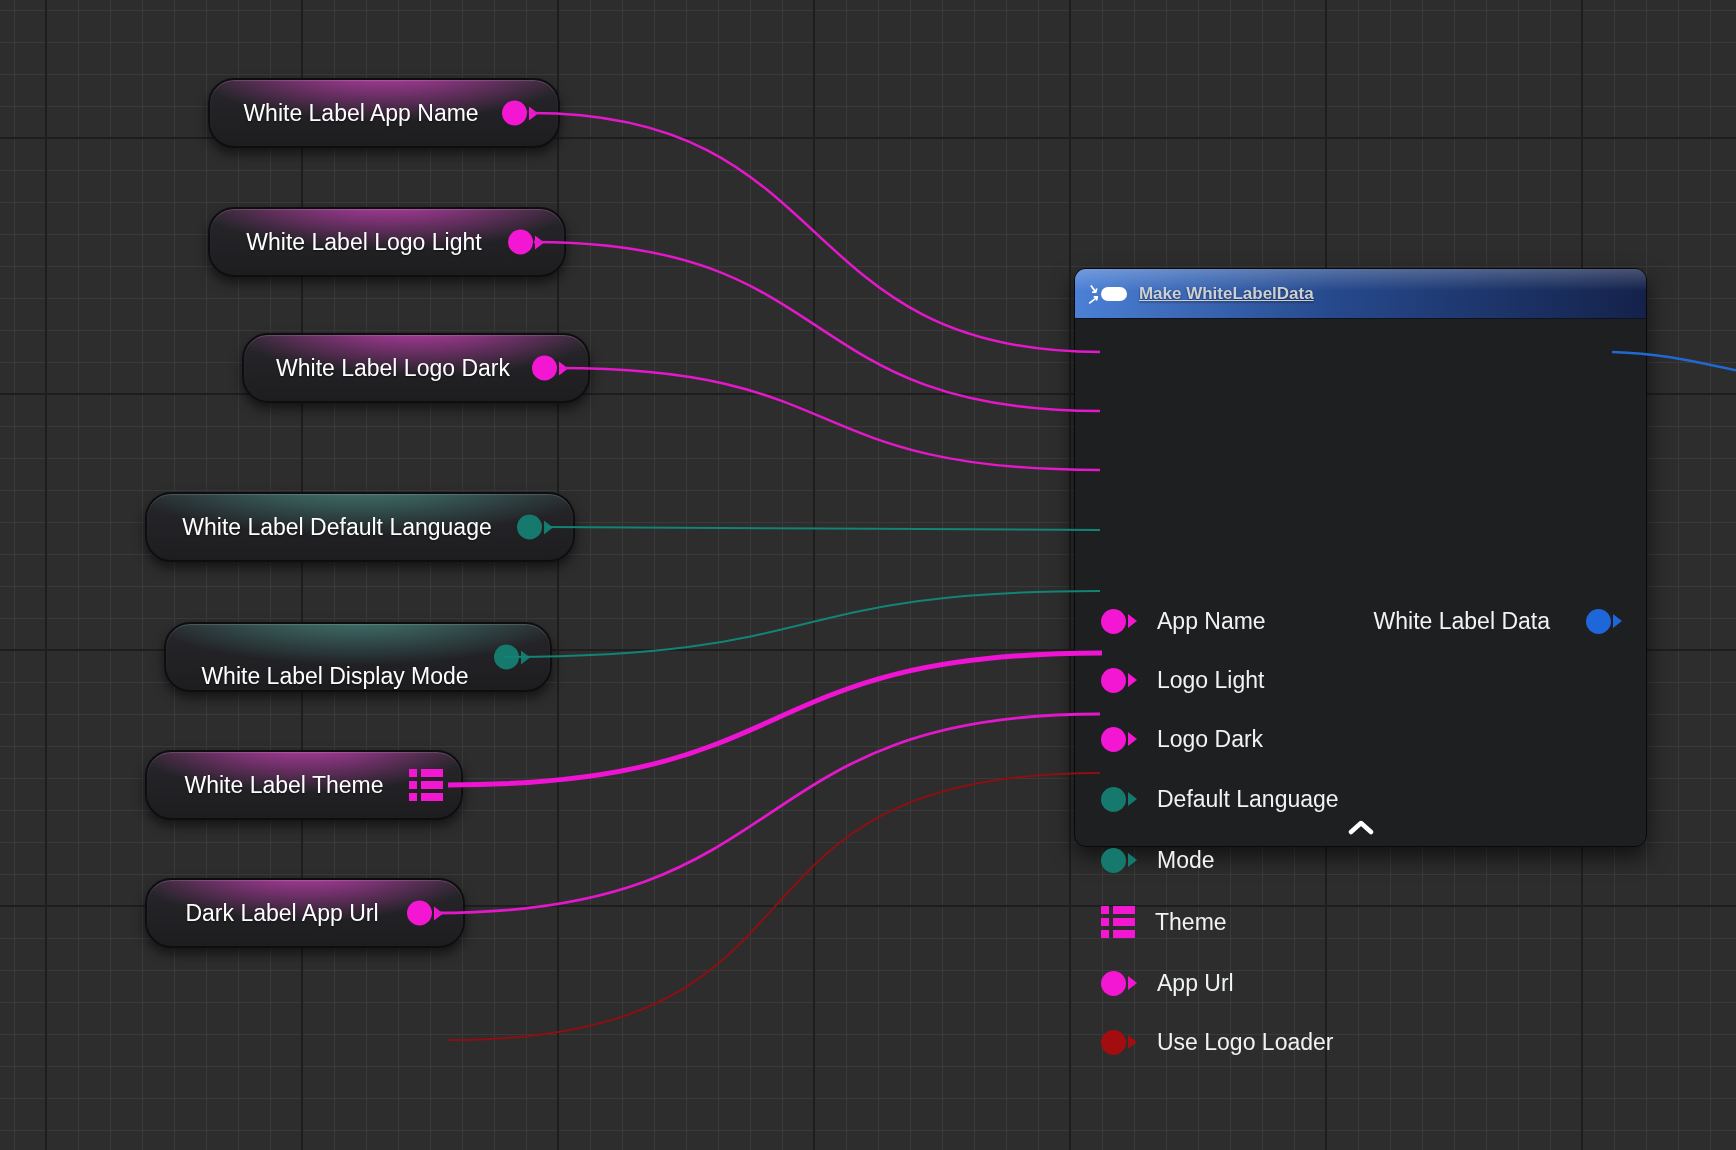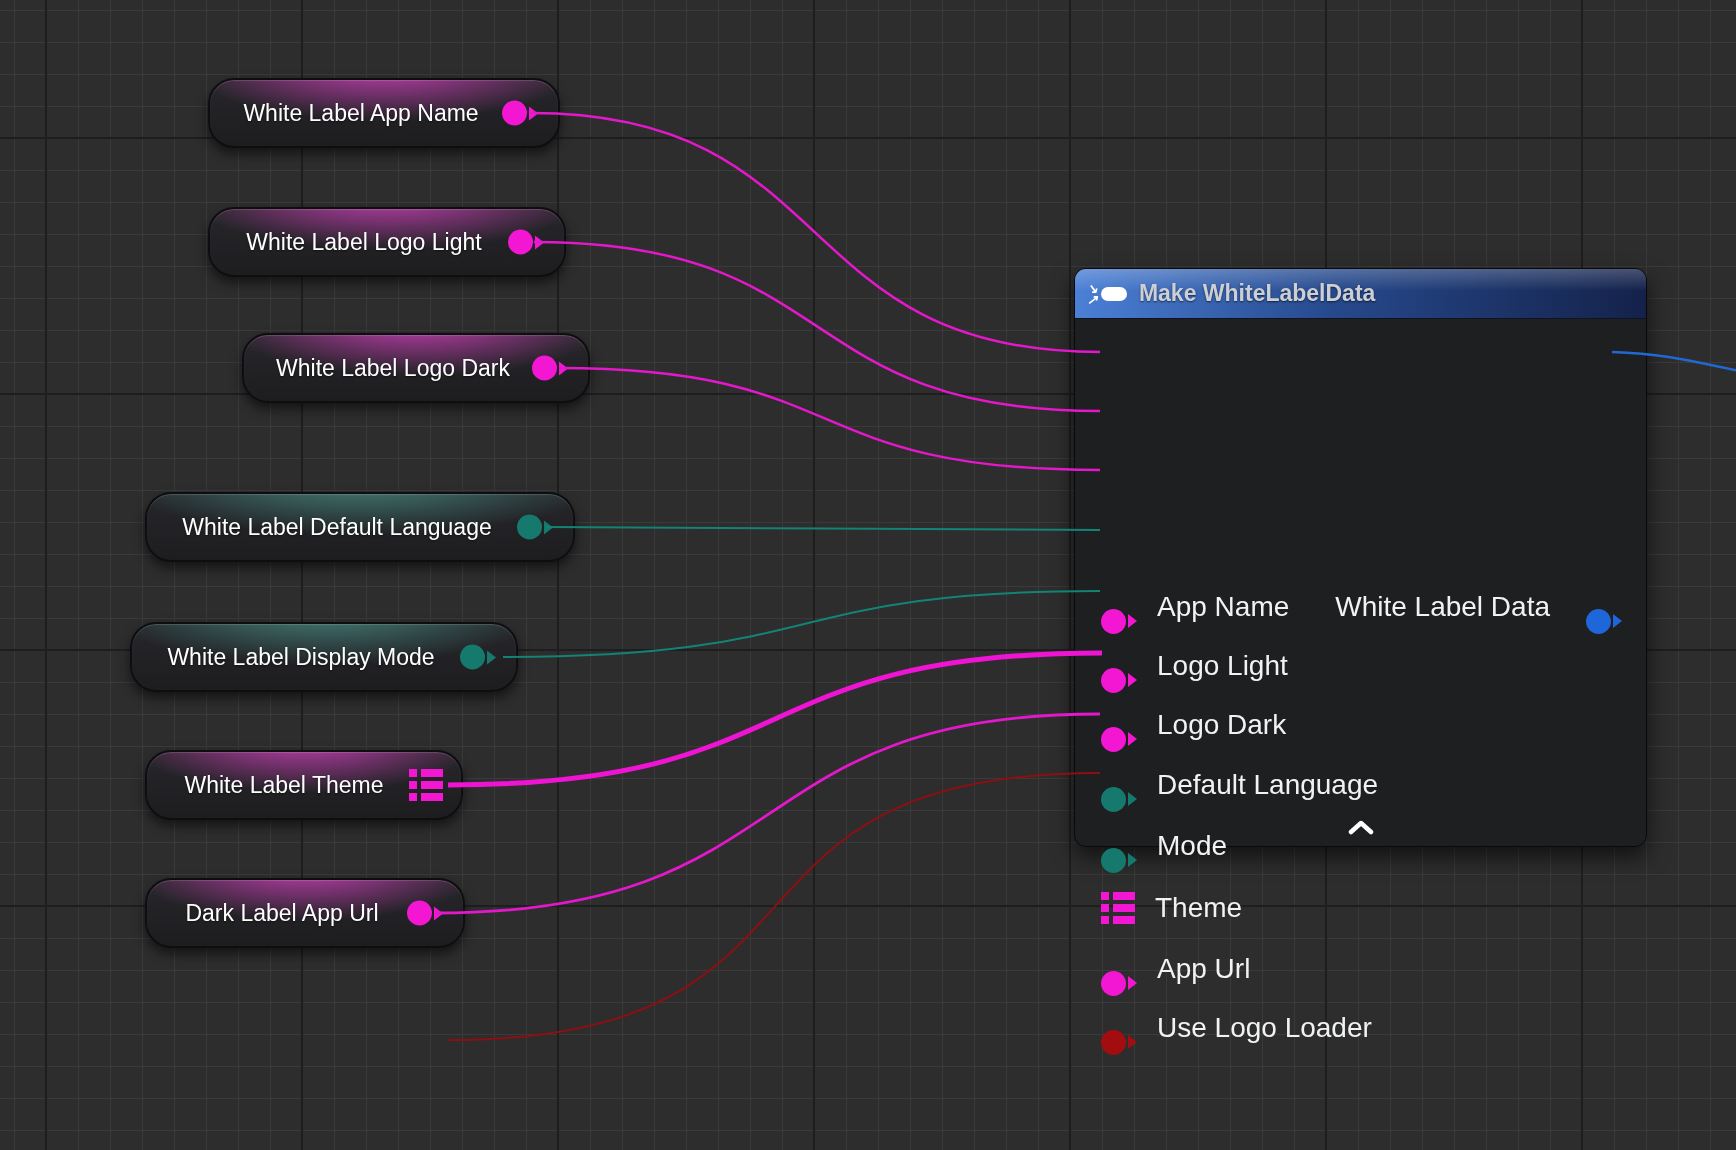--- a/index.html
+++ b/index.html
@@ -47,23 +47,23 @@
     position:absolute;left:0;top:0;right:0;height:50px;border-radius:11px 11px 0 0;
     display:flex;align-items:center;gap:12px;padding-left:12px;box-sizing:border-box;
     background:
       linear-gradient(to bottom,rgba(255,255,255,.22),rgba(255,255,255,0) 45%),
       linear-gradient(to right,var(--h1) 0%,var(--h2) 45%,var(--h3) 100%);
     border-bottom:1px solid #0d1322;
   }
   .mk-icon{display:flex;align-items:center;gap:3px;}
   .mk-arrows{display:flex;flex-direction:column;color:#fff;font-size:13px;line-height:11px;font-weight:700;}
   .mk-pill{width:26px;height:14px;border-radius:8px;background:#fff;}
-  .make-title{font-size:23px;font-weight:700;color:#ccd0d5;text-shadow:0 1px 2px rgba(0,0,0,.6);}
-  .mrow{position:absolute;left:26px;height:60px;display:flex;gap:20px;
-        color:#f0f2f4;font-size:28px;white-space:nowrap;}
+  .make-title{font-size:17px;font-weight:700;color:#ccd0d5;text-shadow:0 1px 2px rgba(0,0,0,.6);text-decoration:underline;}
+  .mrow{position:absolute;left:26px;height:60px;display:flex;align-items:center;gap:20px;
+        color:#f0f2f4;font-size:23px;white-space:nowrap;}
   .mrow.out{left:auto;right:24px;gap:36px;}
   .pin-in{display:flex;align-items:center;}
   .pin-in .dot{width:25px;height:25px;border-radius:50%;background:var(--pin);}
   .pin-in .arr{width:0;height:0;border-top:7px solid transparent;border-bottom:7px solid transparent;
                border-left:9px solid var(--pin);margin-left:2px;}
   .collapse-btn{position:absolute;left:50%;bottom:8px;transform:translateX(-50%);
                 width:36px;height:22px;display:flex;align-items:center;justify-content:center;cursor:pointer;}
   .wires{position:absolute;left:0;top:0;pointer-events:none;}
 </style>
 </head>
@@ -92,21 +92,21 @@
         <i class="arr"></i>
       </span>
   </div>
   <div class="getter" style="left: 145px; top: 492px; width: 430px; align-items: center; --accent: #44837c; --pin: #15796d;">
     <span class="glabel">White Label Default Language</span>
     <span class="pin">
         <i class="dot"></i>
         <i class="arr"></i>
       </span>
   </div>
-  <div class="getter" style="left: 130px; top: 622px; width: 388px; --accent: #44837c; --pin: #15796d;">
+  <div class="getter" style="left: 164px; top: 622px; width: 388px; align-items: flex-end; --accent: #44837c; --pin: #15796d;">
     <span class="glabel">White Label Display Mode</span>
     <span class="pin">
         <i class="dot"></i>
         <i class="arr"></i>
       </span>
   </div>
   <div class="getter" style="left: 145px; top: 750px; width: 318px; --accent: #c93eb6; --pin: #f316d2;">
     <span class="glabel" style="padding-right:58px">White Label Theme</span>
     <span class="grid-pin">
         <i></i>

